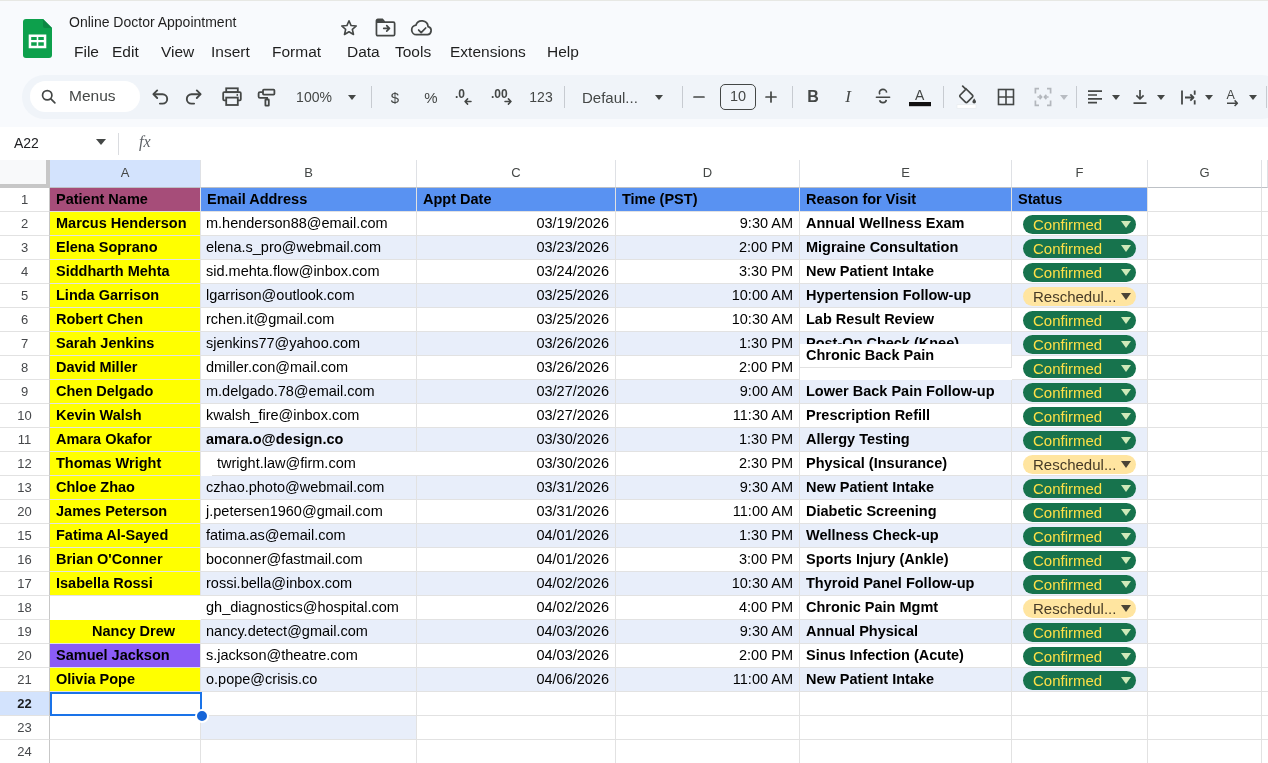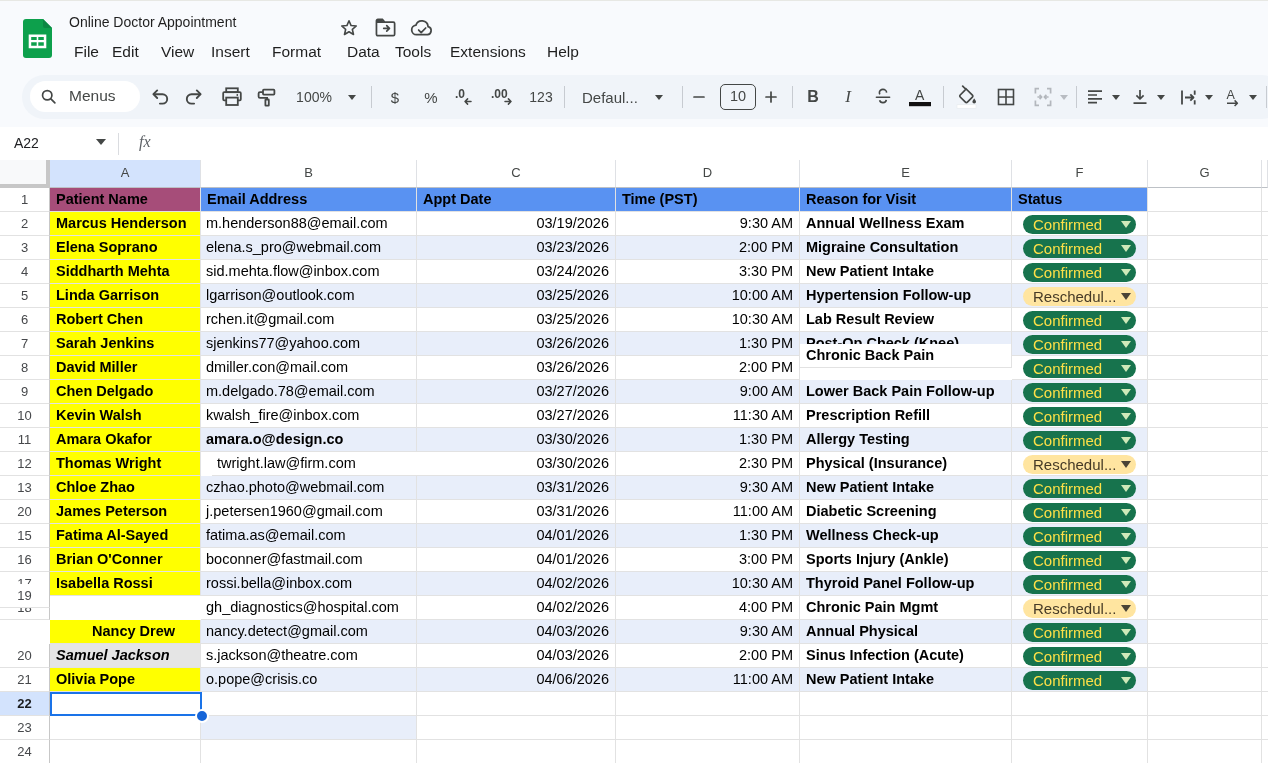--- a/index.html
+++ b/index.html
@@ -412,21 +412,21 @@
 <div class="c nm" style="left:50px;top:620px;width:151px;height:24px;background:#ffff00;padding-left:42px;">Nancy Drew</div>
 <div class="c em" style="left:201px;top:620px;width:216px;height:24px;background:#e8eefa;">nancy.detect@gmail.com</div>
 <div class="c rt" style="left:417px;top:620px;width:199px;height:24px;background:#e8eefa;">04/03/2026</div>
 <div class="c rt" style="left:616px;top:620px;width:184px;height:24px;background:#e8eefa;">9:30 AM</div>
 <div class="c rs" style="left:800px;top:620px;width:212px;height:24px;background:#e8eefa;">Annual Physical</div>
 <div class="c st" style="left:1012px;top:620px;width:136px;height:24px;background:#e8eefa;">
     <span class="chip cg">Confirmed<span class="tri tg"></span></span>
   </div>
 <div class="c" style="left:1148px;top:620px;width:114px;height:24px;"></div>
 <div class="c" style="left:1262px;top:620px;width:6px;height:24px;"></div>
-<div class="c nm" style="left:50px;top:644px;width:151px;height:24px;background:#e5e5e5;font-style:italic;">Samuel Jackson</div>
+<div class="c nm" style="left:50px;top:644px;width:151px;height:24px;background:#8b5cf6;">Samuel Jackson</div>
 <div class="c em" style="left:201px;top:644px;width:216px;height:24px;">s.jackson@theatre.com</div>
 <div class="c rt" style="left:417px;top:644px;width:199px;height:24px;">04/03/2026</div>
 <div class="c rt" style="left:616px;top:644px;width:184px;height:24px;">2:00 PM</div>
 <div class="c rs" style="left:800px;top:644px;width:212px;height:24px;">Sinus Infection (Acute)</div>
 <div class="c st" style="left:1012px;top:644px;width:136px;height:24px;">
     <span class="chip cg">Confirmed<span class="tri tg"></span></span>
   </div>
 <div class="c" style="left:1148px;top:644px;width:114px;height:24px;"></div>
 <div class="c" style="left:1262px;top:644px;width:6px;height:24px;"></div>
 <div class="c nm" style="left:50px;top:668px;width:151px;height:24px;background:#ffff00;">Olivia Pope</div>
@@ -474,21 +474,21 @@
 <div class="rh" style="top:380px;">9</div>
 <div class="rh" style="top:404px;">10</div>
 <div class="rh" style="top:428px;">11</div>
 <div class="rh" style="top:452px;">12</div>
 <div class="rh" style="top:476px;">13</div>
 <div class="rh" style="top:500px;">20</div>
 <div class="rh" style="top:524px;">15</div>
 <div class="rh" style="top:548px;">16</div>
 <div class="rh" style="top:572px;">17</div>
 <div class="rh" style="top:596px;">18</div>
-<div class="rh" style="top:584px;">19</div>
+<div class="rh" style="top:620px;">19</div>
 <div class="rh" style="top:644px;">20</div>
 <div class="rh" style="top:668px;">21</div>
 <div class="rh rsel" style="top:692px;">22</div>
 <div class="rh" style="top:716px;">23</div>
 <div class="rh" style="top:740px;">24</div>
 <div id="corner"></div>
 <div class="ch sel" style="left:50px;width:151px">A</div>
 <div class="ch" style="left:201px;width:216px">B</div>
 <div class="ch" style="left:417px;width:199px">C</div>
 <div class="ch" style="left:616px;width:184px">D</div>

